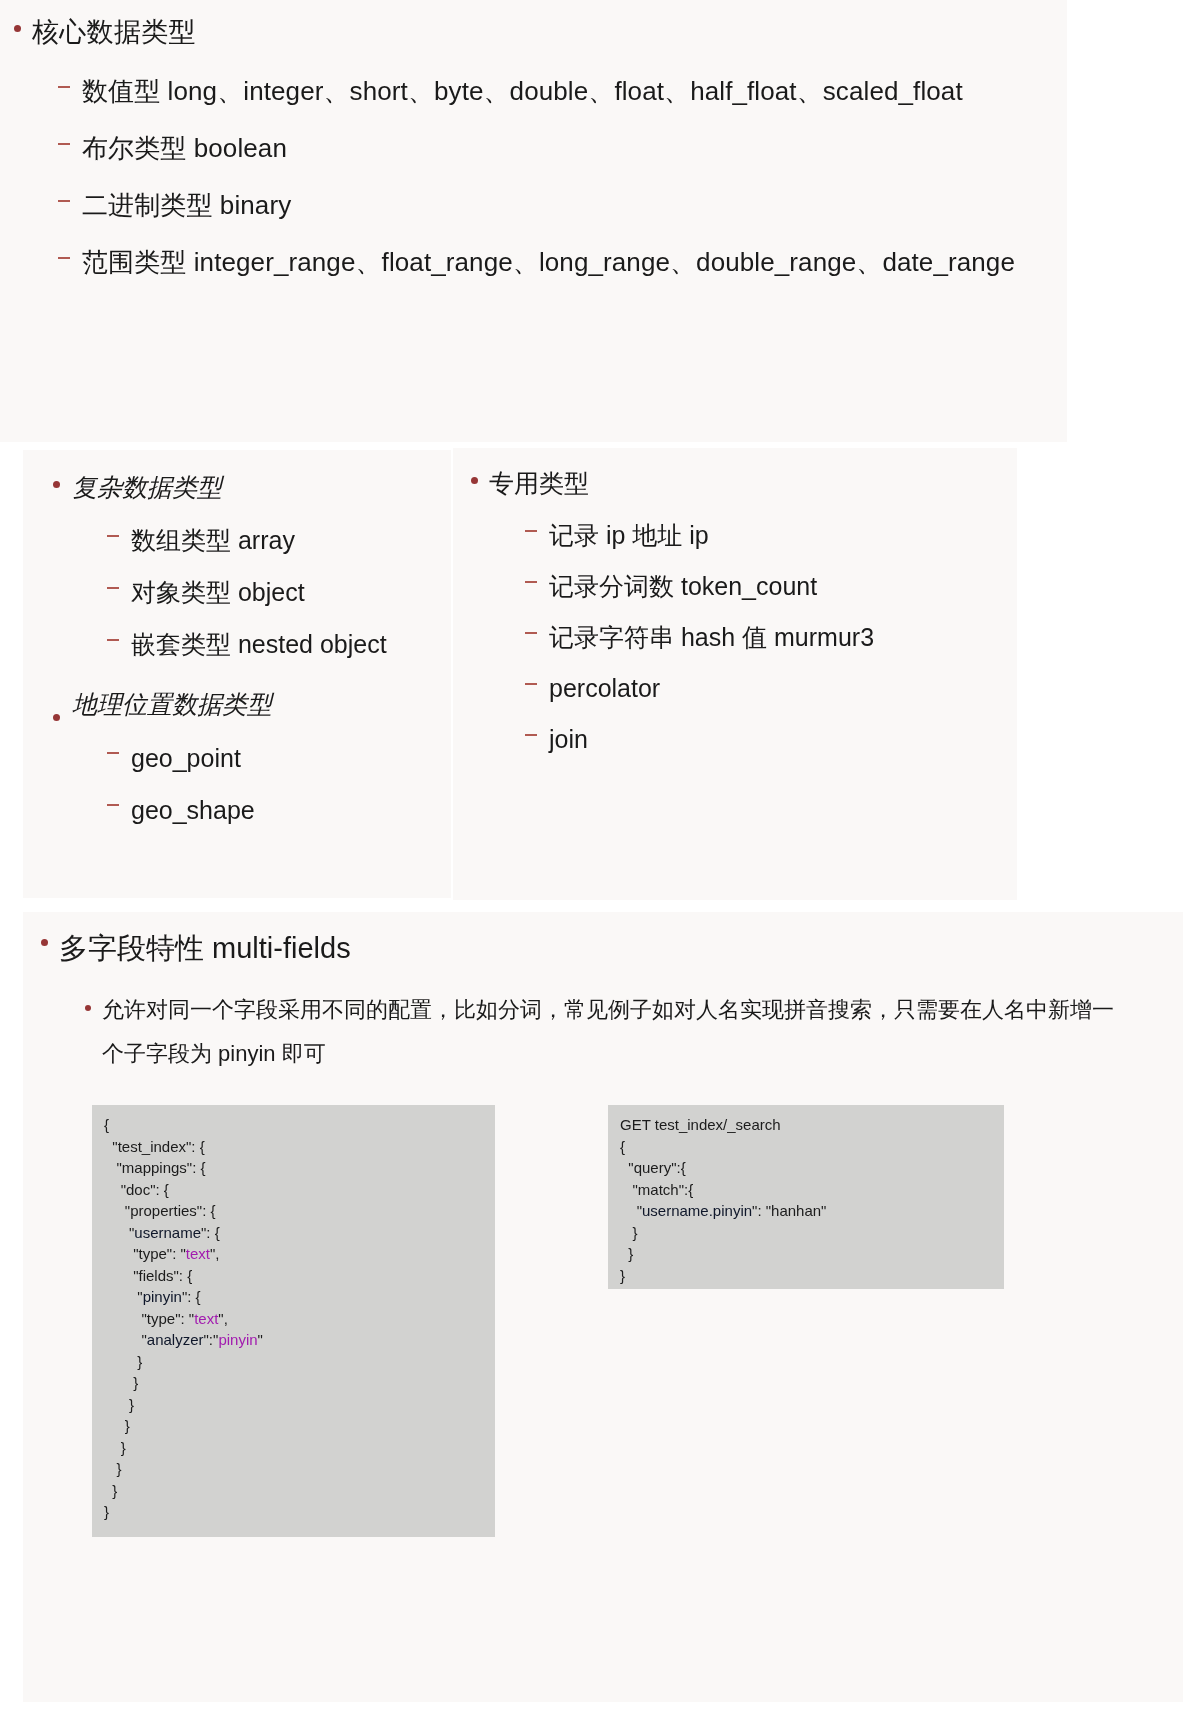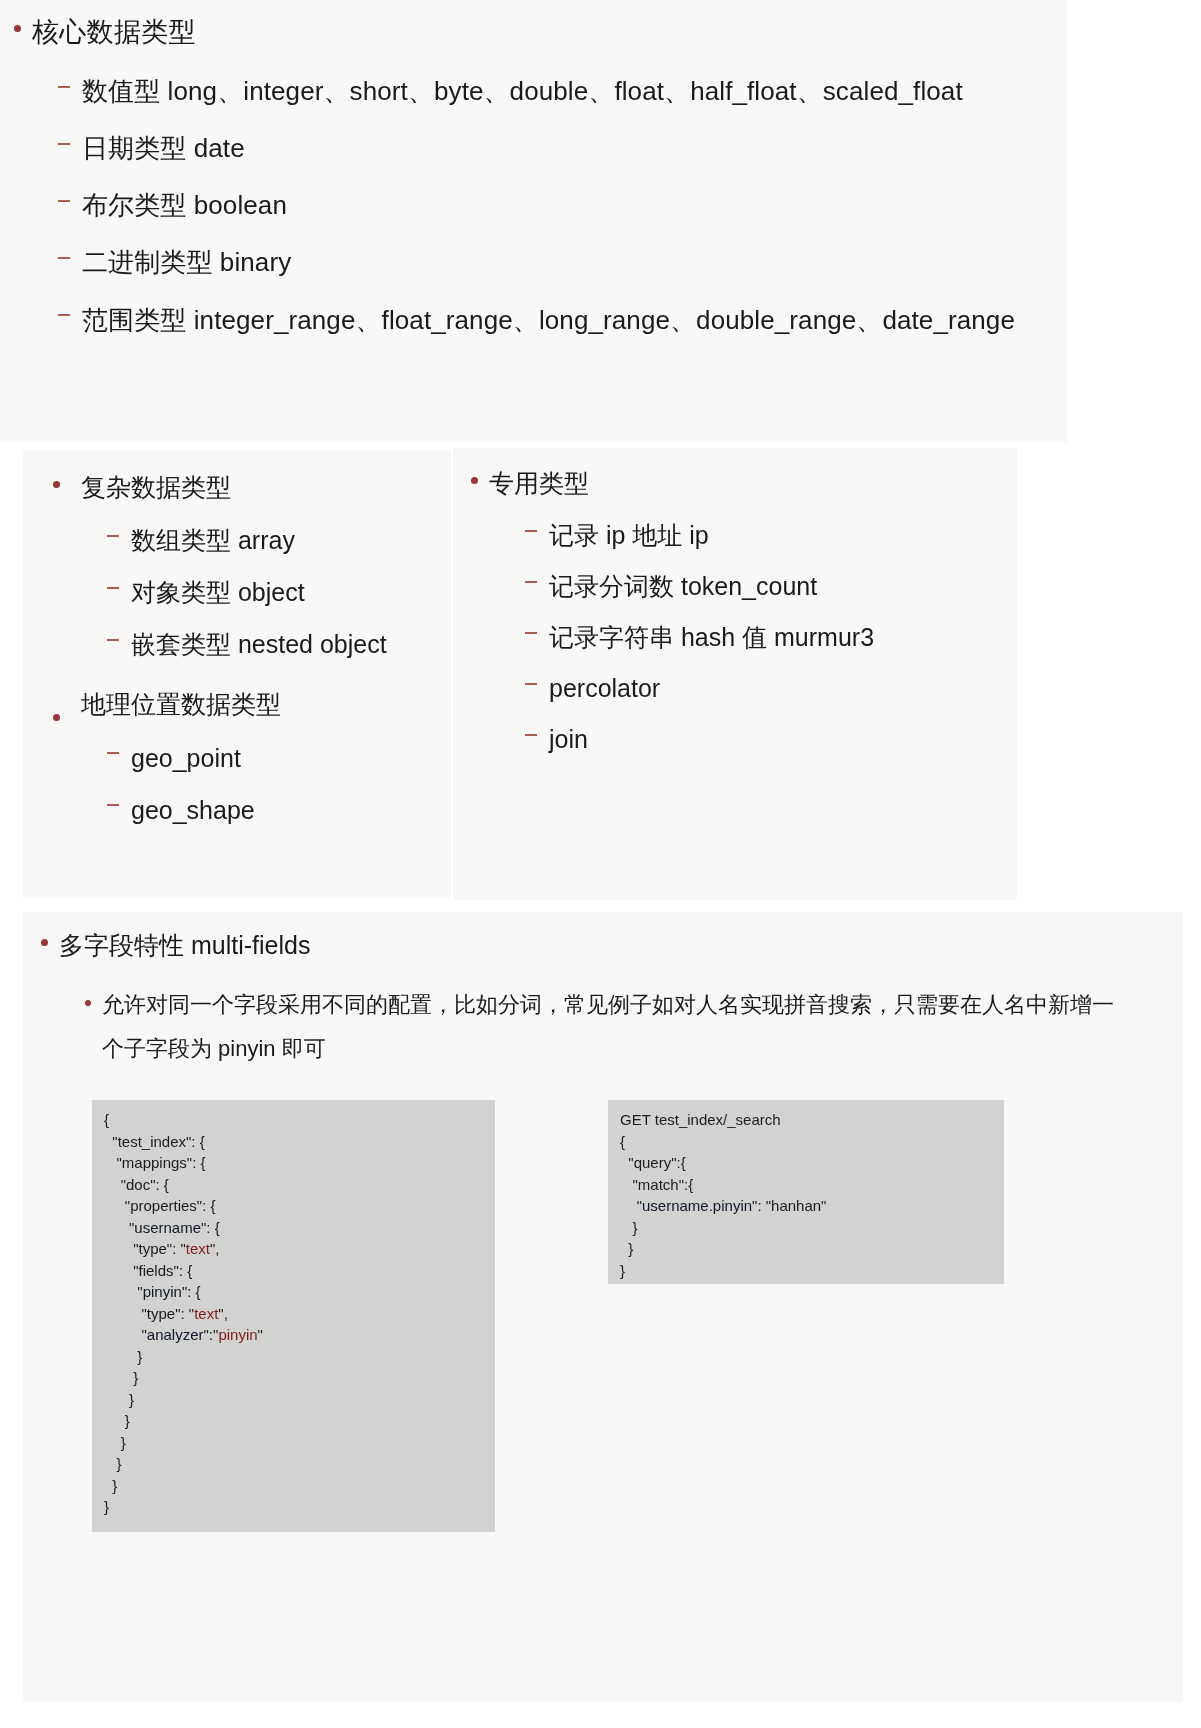--- a/index.html
+++ b/index.html
@@ -70,21 +70,22 @@
 
   
   #panel-complex {
     position: absolute;
     left: 23px; top: 450px;
     width: 428px; height: 448px;
     background: #faf8f7;
   }
   #panel-complex .lvl1 {
     margin-left: 30px;
-    gap: 21px;
+    gap: 12px;
+    font-style: italic;
   }
   #panel-complex .lvl1:first-child { margin-top: 22px; }
   #panel-complex .lvl1 .txt {
     font-size: 25px;
     line-height: 1.25;
   }
   #panel-complex .lvl2 {
     margin-left: 84px;
     margin-top: 22px;
     gap: 12px;
@@ -131,21 +132,21 @@
     left: 23px; top: 912px;
     width: 1160px; height: 790px;
     background: #faf8f7;
   }
   #panel-multi .lvl1 {
     margin-left: 18px;
     margin-top: 18px;
     gap: 11px;
   }
   #panel-multi .lvl1 .txt {
-    font-size: 25px;
+    font-size: 29px;
     line-height: 1.25;
   }
   #panel-multi .para {
     margin-left: 62px;
     margin-top: 22px;
     gap: 11px;
   }
   #panel-multi .para .txt {
     font-size: 22px;
     line-height: 2.0;
@@ -176,39 +177,35 @@
     left: 69px; top: 0;
     width: 403px;
     height: 432px;
   }
   #code-query {
     left: 585px; top: 0;
     width: 396px;
     height: 184px;
   }
   .code-block .k { color: #0f172a; }
-  .code-block .v { color: #7f1d1d; }
+  .code-block .v { color: #a21caf; }
 </style>
 </head>
 <body>
 
 <section id="panel-core">
 
   <div class="row lvl1">
     <span class="dot-bullet"></span>
     <span class="txt">核心数据类型</span>
   </div>
 
   <div class="row lvl2">
     <span class="dash-bullet"></span>
     <span class="txt">数值型 long、integer、short、byte、double、float、half_float、scaled_float</span>
-  </div>
-  <div class="row lvl2">
-    <span class="dash-bullet"></span>
-    <span class="txt">日期类型 date</span>
   </div>
   <div class="row lvl2">
     <span class="dash-bullet"></span>
     <span class="txt">布尔类型 boolean</span>
   </div>
   <div class="row lvl2">
     <span class="dash-bullet"></span>
     <span class="txt">二进制类型 binary</span>
   </div>
   <div class="row lvl2">

